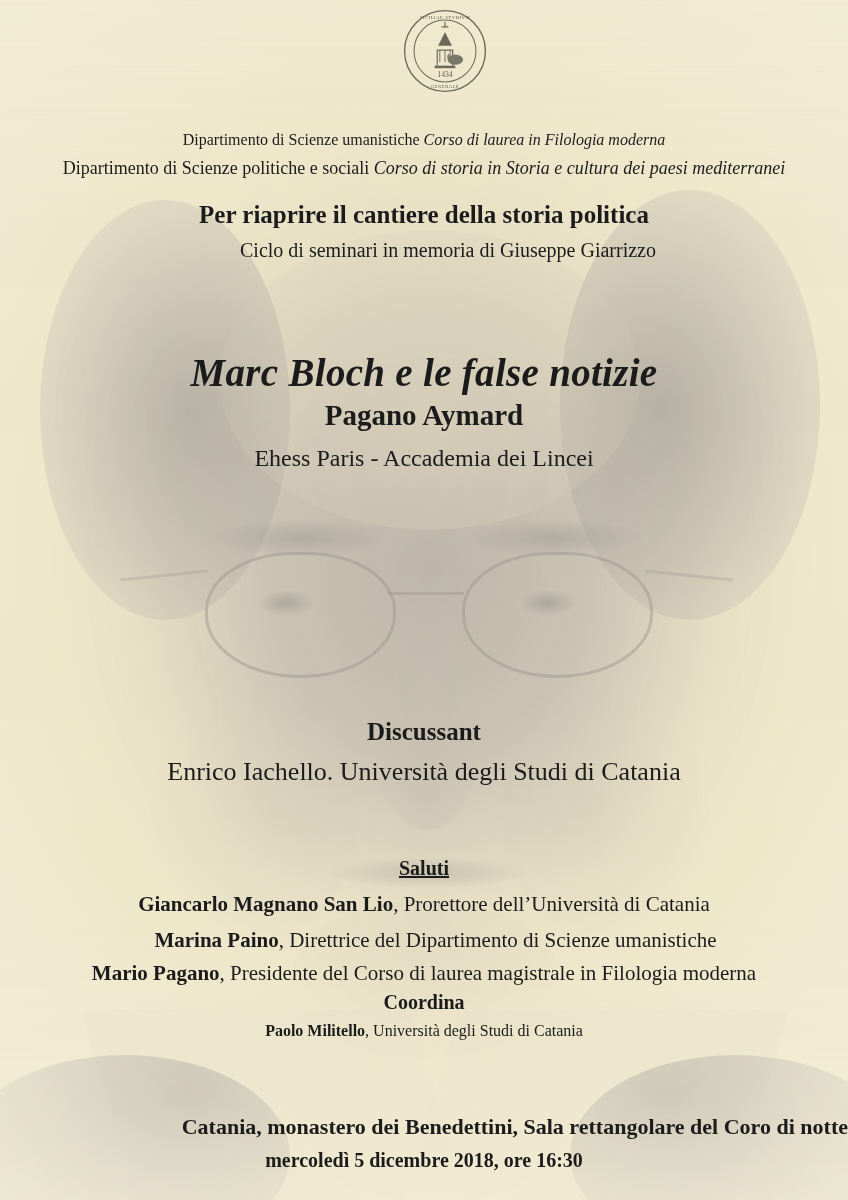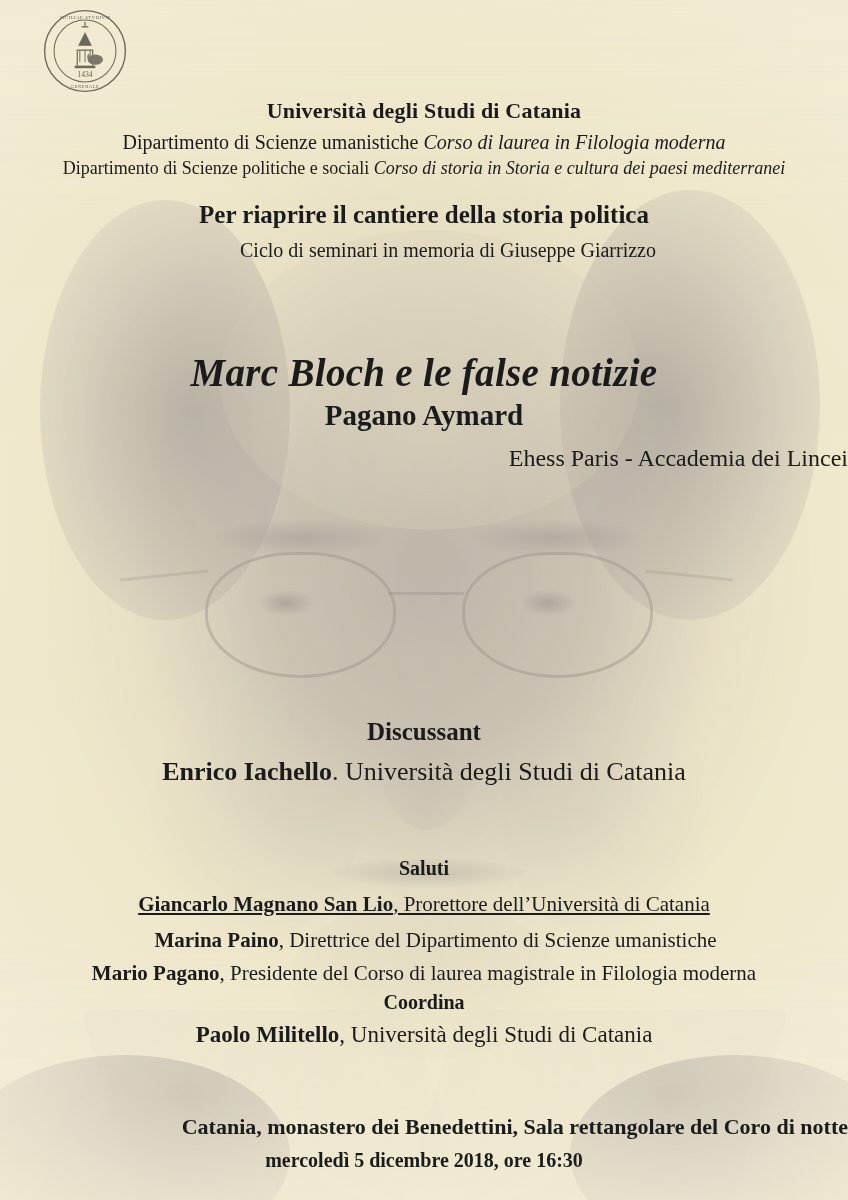--- a/index.html
+++ b/index.html
@@ -120,31 +120,31 @@
     z-index: 5;
     width: 848px;
     height: 1200px;
     color: #1b1b1b;
     text-align: center;
   }
 
   
   .crest-wrap {
     position: absolute; left: 0; right: 0; top: 8px;
-    display: flex;  padding-left: 42px;
+    display: flex; justify-content: center; padding-left: 42px;
   }
   .crest { width: 86px; height: 86px; }
 
   .block { position: absolute; left: 0; right: 0; }
 
   .l-uni {
     top: 98px;
     font-size: 22px; font-weight: bold; letter-spacing: .2px;
   }
-  .l-dip1 { top: 131px; font-size: 20px; }
+  .l-dip1 { top: 131px; font-size: 16px; }
   .l-dip2 { top: 158px; font-size: 18px; }
   .l-dip1 em, .l-dip2 em { font-style: italic; }
 
   .l-title-main {
     top: 201px;
     font-size: 25px; font-weight: bold;
   }
   .l-subtitle {
     top: 239px;
     font-size: 20px;
@@ -156,50 +156,49 @@
     font-size: 39px; font-weight: bold; font-style: italic;
     letter-spacing: .3px;
   }
   .l-speaker {
     top: 399px;
     font-size: 29px; font-weight: bold;
   }
   .l-affil {
     top: 445px;
     font-size: 24px;
-    text-align: right;
   }
 
   .l-disc-head {
     top: 718px;
     font-size: 25px; font-weight: bold;
   }
   .l-disc {
     top: 757px;
     font-size: 26px;
   }
-  .l-disc b { font-weight: bold; }
+  .l-disc b { font-weight: normal; }
 
   .l-greet-head {
     top: 857px;
-    font-size: 20px; font-weight: bold;
-  }
-  .g1 { top: 892px; text-decoration: underline; }
+    font-size: 20px; font-weight: bold; text-decoration: underline;
+  }
+  .g1 { top: 892px; }
   .g2 { top: 928px; margin-left: 23px; }
   .g3 { top: 961px; }
   .greet-line { font-size: 21px; }
   .greet-line b { font-weight: bold; }
 
   .l-coord-head {
     top: 991px;
     font-size: 20px; font-weight: bold;
   }
   .l-coord {
     top: 1022px;
-    font-size: 23px;
+    font-size: 16px;
   }
   .l-coord b { font-weight: bold; }
 
   .l-venue {
     top: 1114px;
     font-size: 22px; font-weight: bold; text-align: right;
   }
   .l-datetime {
     top: 1149px;
     font-size: 20px; font-weight: bold;
@@ -248,21 +247,20 @@
         <path d="M50 28 L42 44 h16 z" fill="#6b6a5a"></path>
         <path d="M44 49 v14 M50 49 v14 M56 49 v14" stroke="#6b6a5a" stroke-width="1.1"></path>
         <ellipse cx="62" cy="60" rx="9" ry="6" fill="#7a7868"></ellipse>
         <path d="M55 60 q-3 -4 0 -6" stroke="#7a7868" stroke-width="2" fill="none"></path>
         <text x="50" y="80" text-anchor="middle" font-family="'Liberation Serif', serif" font-size="9" fill="#5f5e50">1434</text>
         <text x="50" y="13" text-anchor="middle" font-family="'Liberation Serif', serif" font-size="5.5" fill="#5f5e50" letter-spacing="0.6">SICILIAE  STVDIVM</text>
         <text x="50" y="93" text-anchor="middle" font-family="'Liberation Serif', serif" font-size="5.5" fill="#5f5e50" letter-spacing="0.6">GENERALE</text>
       </svg>
     </div>
 
-    <div class="block l-uni">Università degli Studi di Catania</div>
 
     <div class="block l-dip1">
       <span>Dipartimento di Scienze umanistiche </span><em>Corso di laurea in Filologia moderna</em>
     </div>
 
     <div class="block l-dip2">
       <span>Dipartimento di Scienze politiche e sociali </span><em>Corso di storia in Storia e cultura dei paesi mediterranei</em>
     </div>
 
     <div class="block l-title-main">Per riaprire il cantiere della storia politica</div>

